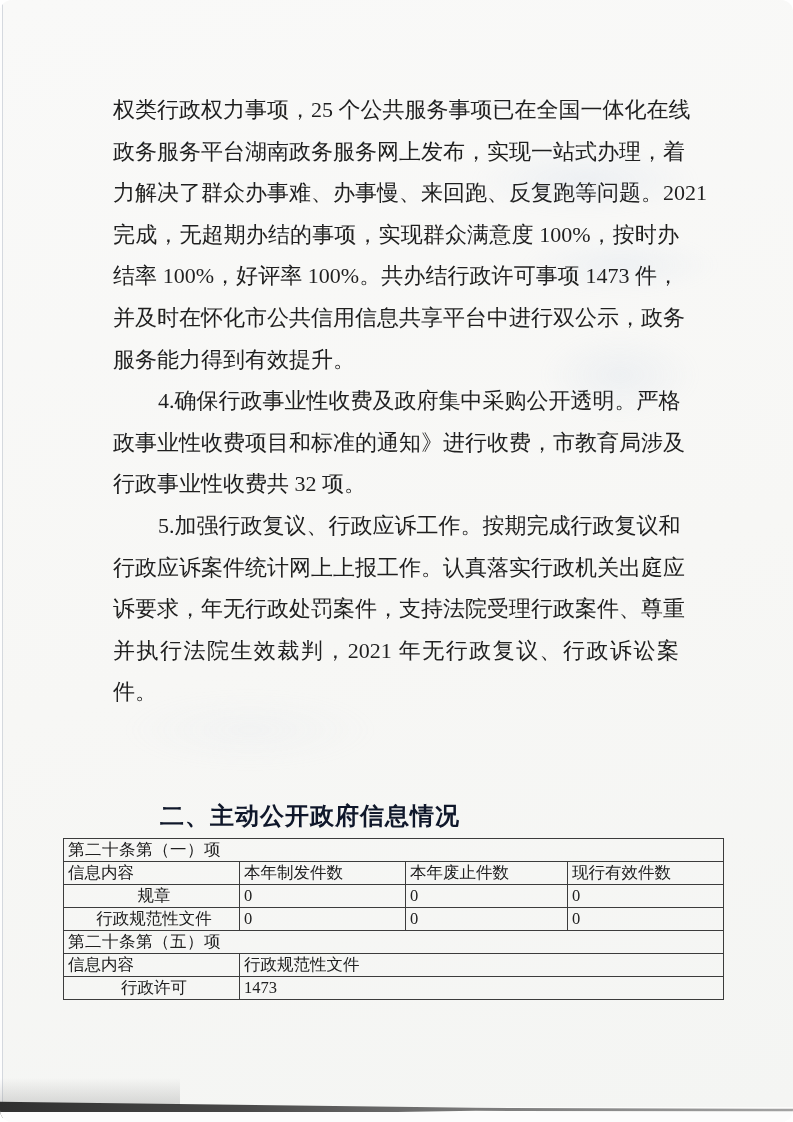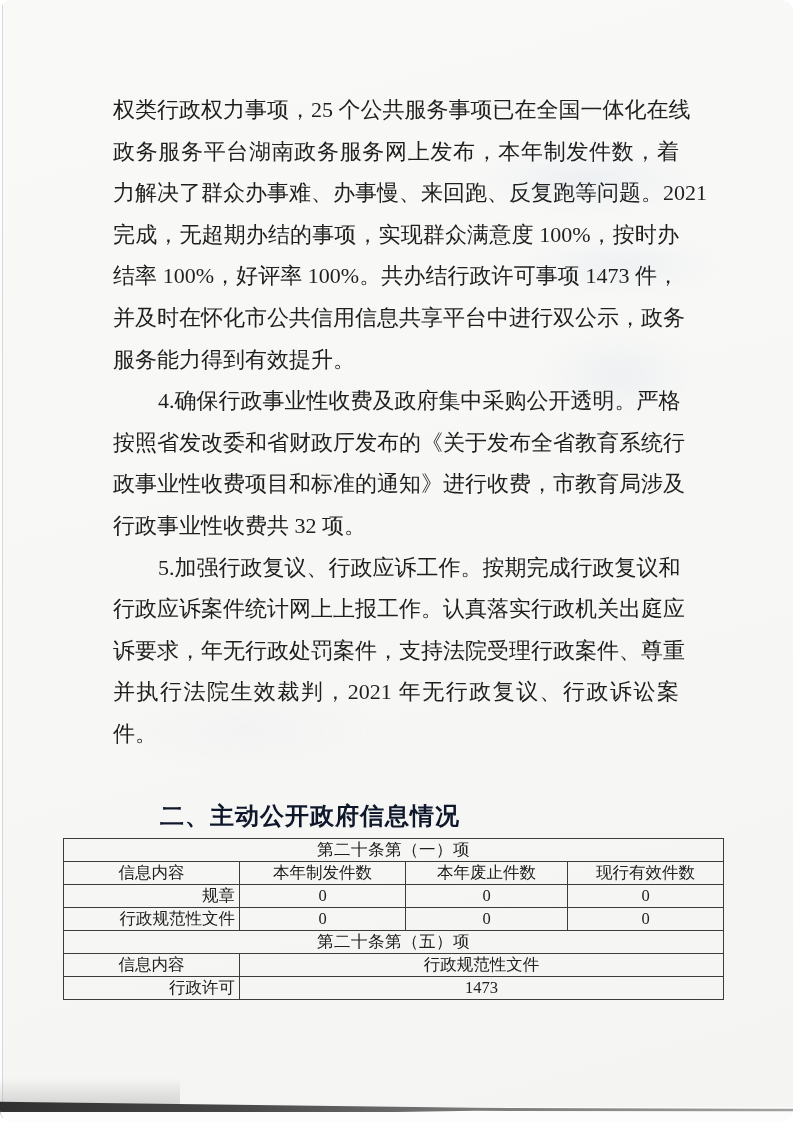--- a/index.html
+++ b/index.html
@@ -58,26 +58,25 @@
   }
 
   table.disclosure{
     position:absolute;left:63px;top:838px;width:660px;height:161px;
     border-collapse:collapse;table-layout:fixed;
     font-size:16.5px;color:#202020;
   }
   table.disclosure td{
     border:1px solid #3c3c3c;
     height:22px;
-    text-align:center;
     vertical-align:middle;
     padding:0 4px;
     overflow:hidden;
   }
-  table.disclosure td.label{text-align:right;padding-left:9px;}
+  table.disclosure td.label{text-align:center;padding-left:9px;}
   table.disclosure tr.title-row td{letter-spacing:.5px;}
 
   .bottom-shadow{
     position:absolute;left:0;top:1078px;width:180px;height:26px;
     background:linear-gradient(to top,rgba(140,140,140,.30),rgba(140,140,140,0));
     pointer-events:none;
   }
   .bottom-edge{
     position:absolute;left:0;top:1101px;width:793px;height:17px;
     background:linear-gradient(to right,#303030 0%,#474747 30%,#7a7a7a 60%,#a3a3a3 100%);
@@ -96,28 +95,27 @@
   <div class="edge-left-strip"></div>
   <div class="edge-left"></div>
 
   <div class="ghost g1"></div>
   <div class="ghost g2"></div>
   <div class="ghost g3"></div>
   <div class="ghost g4"></div>
 
   <div class="body-text">
       <div class="bodyline">权类行政权力事项，25 个公共服务事项已在全国一体化在线</div>
-      <div class="bodyline">政务服务平台湖南政务服务网上发布，本年制发件数，着</div>
+      <div class="bodyline">政务服务平台湖南政务服务网上发布，实现一站式办理，着</div>
       <div class="bodyline">力解决了群众办事难、办事慢、来回跑、反复跑等问题。2021</div>
       <div class="bodyline">完成，无超期办结的事项，实现群众满意度 100%，按时办</div>
       <div class="bodyline">结率 100%，好评率 100%。共办结行政许可事项 1473 件，</div>
       <div class="bodyline">并及时在怀化市公共信用信息共享平台中进行双公示，政务</div>
       <div class="bodyline lastline">服务能力得到有效提升。</div>
       <div class="bodyline firstindent">4.确保行政事业性收费及政府集中采购公开透明。严格</div>
-      <div class="bodyline">按照省发改委和省财政厅发布的《关于发布全省教育系统行</div>
       <div class="bodyline">政事业性收费项目和标准的通知》进行收费，市教育局涉及</div>
       <div class="bodyline lastline">行政事业性收费共 32 项。</div>
       <div class="bodyline firstindent">5.加强行政复议、行政应诉工作。按期完成行政复议和</div>
       <div class="bodyline">行政应诉案件统计网上上报工作。认真落实行政机关出庭应</div>
       <div class="bodyline">诉要求，年无行政处罚案件，支持法院受理行政案件、尊重</div>
       <div class="bodyline lastline">并执行法院生效裁判，2021 年无行政复议、行政诉讼案件。</div>
     </div>
 
   <div class="heading">二、主动公开政府信息情况</div>
 

